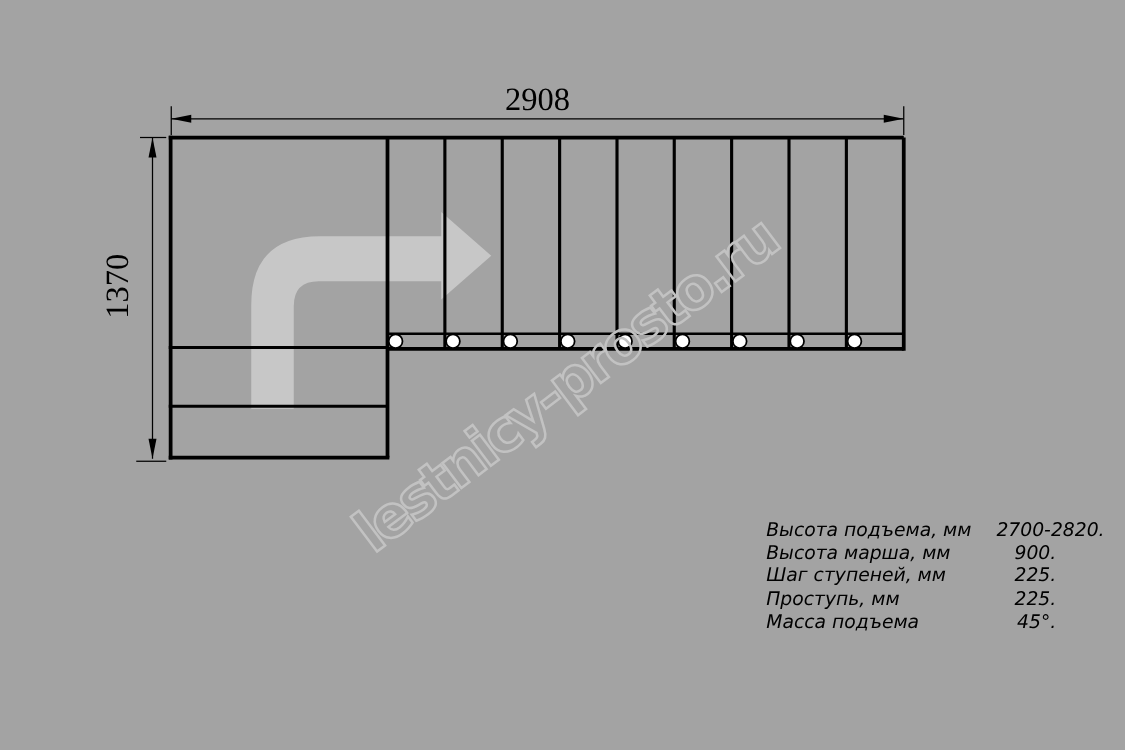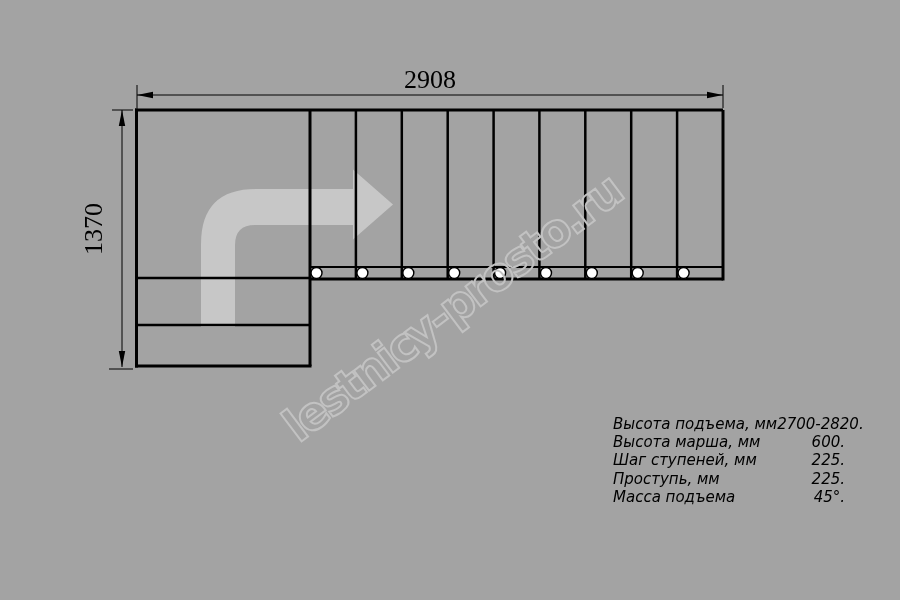--- a/index.html
+++ b/index.html
@@ -54,20 +54,21 @@
     display: flex;
     justify-content: space-between;
     align-items: baseline;
   }
   .spec-label {
     white-space: nowrap;
   }
   .spec-value {
     white-space: nowrap;
     text-align: left;
+    padding-left: 20px;
   }
 </style>
 </head>
 <body>
 
 <div id="canvas">
 
   <svg id="drawing-svg" width="900" height="600" viewBox="0 0 900 600">
 
     <path d="M 201,327 L 201,244 Q 201,189 256,189 L 353,189 L 353,169.5
@@ -134,21 +135,21 @@
 
   <div id="watermark">lestnicy-prosto.ru</div>
 
   <div id="specs-table">
     <div class="spec-row">
       <span class="spec-label">Высота подъема, мм</span>
       <span class="spec-value">2700-2820.</span>
     </div>
     <div class="spec-row">
       <span class="spec-label">Высота марша, мм</span>
-      <span class="spec-value">600.</span>
+      <span class="spec-value">900.</span>
     </div>
     <div class="spec-row">
       <span class="spec-label">Шаг ступеней, мм</span>
       <span class="spec-value">225.</span>
     </div>
     <div class="spec-row">
       <span class="spec-label">Проступь, мм</span>
       <span class="spec-value">225.</span>
     </div>
     <div class="spec-row">

